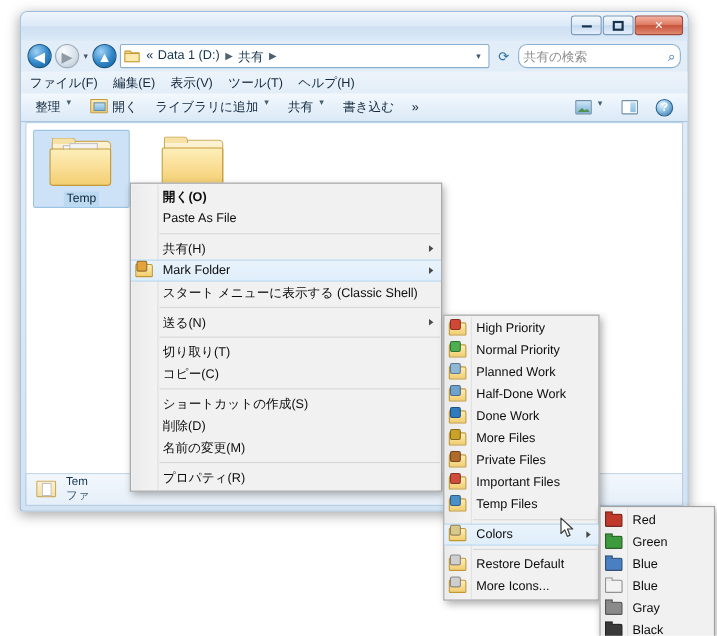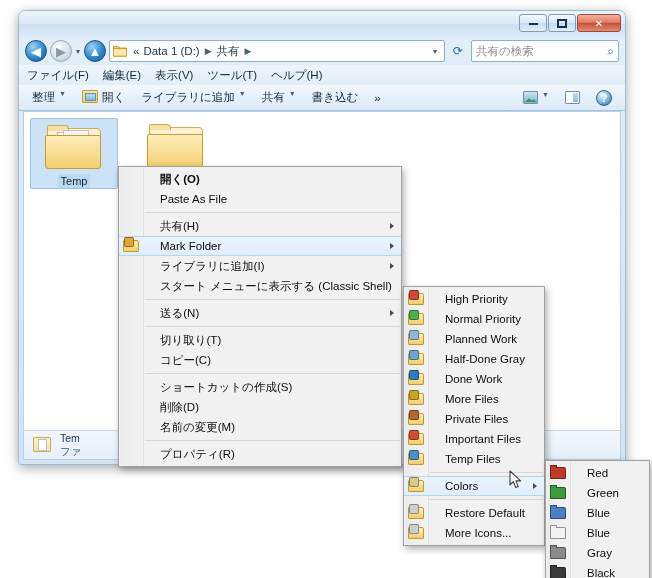--- a/index.html
+++ b/index.html
@@ -64,21 +64,21 @@
   }
   .addr-folder { width:14px;height:12px;margin-right:4px;position:relative;flex:none; }
   .crumb { padding:0 2px; white-space:nowrap; }
   .crumb-sep { color:#4d6170; font-size:9px; padding:0 3px; }
   .addr-drop { margin-left:auto; font-size:8px; color:#3f5768; padding:0 4px; }
   .refresh { width:20px;height:22px;display:flex;align-items:center;justify-content:center;
              color:#2a6fa8;font-size:12px; }
   .searchbox {
     width:148px; height:22px; background:#fff; border:1px solid #8ab0d0;
     display:flex; align-items:center; padding:0 4px; font-size:11.5px; color:#8d8d8d;
-    border-radius:2px;
+    border-radius:8px;
   }
   .searchbox .mag { margin-left:auto; color:#2f6fa8; font-size:12px; }
 
   
   .menubar {
     height:20px; display:flex; align-items:center; padding:0 8px; gap:14px;
     font-size:11.5px; color:#13293d;
     background: linear-gradient(to bottom,#edf4fb,#e2edf8);
   }
   .menubar span { cursor:default; }
@@ -181,21 +181,21 @@
     font-size:11.5px; color:#0c0c0c;
     padding:2px 0;
   }
   .menu .stripe {
     position:absolute; left:1px; top:1px; bottom:1px; width:24px;
     background:linear-gradient(to right,#ebebeb,#f3f3f3);
     border-right:1px solid #e0e0e0;
   }
   .mi {
     position:relative; height:20px; display:flex; align-items:center;
-    padding-left:41px; padding-right:22px; white-space:nowrap;
+    padding-left:29px; padding-right:22px; white-space:nowrap;
     z-index:2;
   }
   .mi.bold { font-weight:bold; }
   .mi.hl {
     background:linear-gradient(to bottom,#eaf3fb,#dfeefc);
     border-top:1px solid #b5d8f0; border-bottom:1px solid #b5d8f0;
     height:20px;
   }
   .mi .arrow {
     position:absolute; right:7px; top:50%; transform:translateY(-50%);
@@ -369,24 +369,20 @@
       </div>
       <div class="mi hl">
         <span class="mk micon">
           <span class="body"></span>
           <span class="badge" style="background: rgb(227, 163, 58);"></span>
         </span>
         <span>Mark Folder</span>
         <span class="arrow"></span>
       </div>
       <div class="mi">
-        <span>ライブラリに追加(I)</span>
-        <span class="arrow"></span>
-      </div>
-      <div class="mi">
         <span>スタート メニューに表示する (Classic Shell)</span>
       </div>
       <div class="msep"></div>
       <div class="mi">
         <span>送る(N)</span>
         <span class="arrow"></span>
       </div>
       <div class="msep"></div>
       <div class="mi">
         <span>切り取り(T)</span>
@@ -431,21 +427,21 @@
           <span class="body"></span>
           <span class="badge" style="background: rgb(143, 184, 216);"></span>
         </span>
         <span>Planned Work</span>
       </div>
       <div class="mi">
         <span class="mk micon">
           <span class="body"></span>
           <span class="badge" style="background: rgb(111, 163, 207);"></span>
         </span>
-        <span>Half-Done Gray</span>
+        <span>Half-Done Work</span>
       </div>
       <div class="mi">
         <span class="mk micon">
           <span class="body"></span>
           <span class="badge" style="background: rgb(46, 123, 191);"></span>
         </span>
         <span>Done Work</span>
       </div>
       <div class="mi">
         <span class="mk micon">

